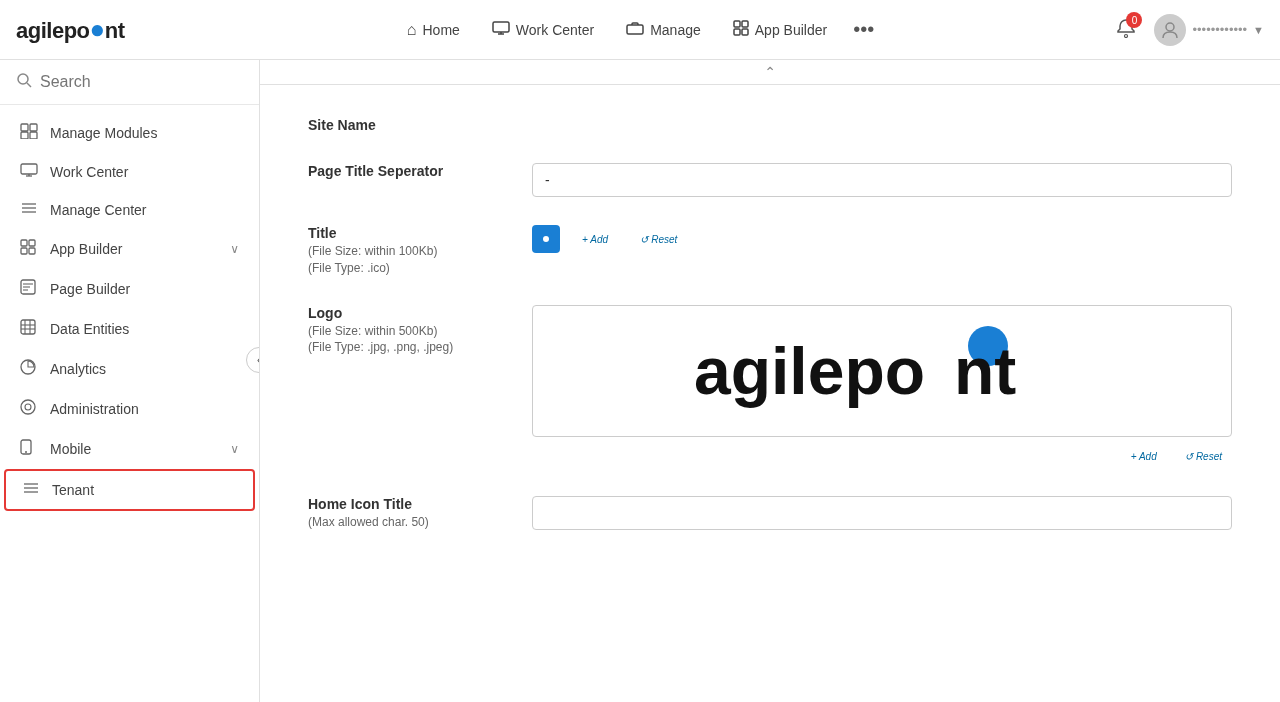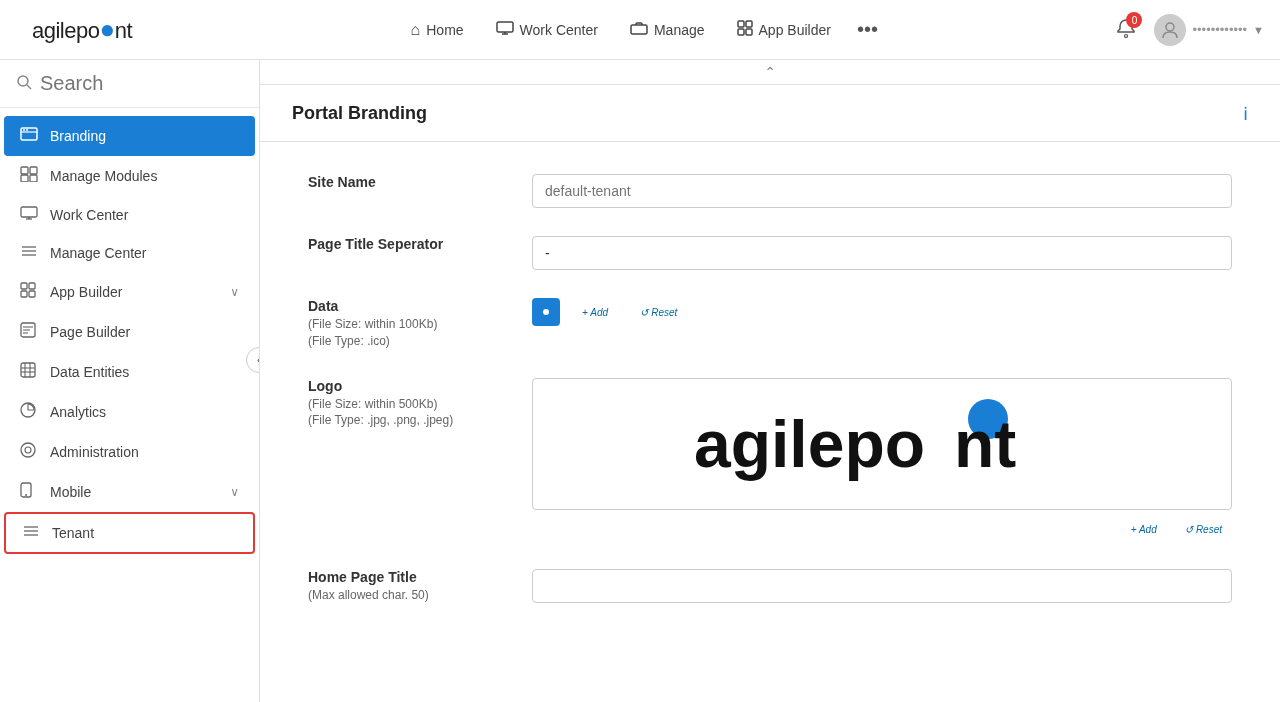--- a/index.html
+++ b/index.html
@@ -4,21 +4,21 @@
   <style>
     * { box-sizing: border-box; margin: 0; padding: 0; }
     body { font-family: 'Segoe UI', Arial, sans-serif; font-size: 14px; color: #333; background: #fff; display: flex; flex-direction: column; height: 100vh; overflow: hidden; }
 
     
     .top-nav {
       display: flex; align-items: center; height: 60px; background: #fff;
       border-bottom: 1px solid #e0e0e0; padding: 0 16px; position: relative; z-index: 10;
     }
     .logo-area { display: flex; align-items: center; margin-right: 40px; }
-    .logo-text { font-size: 22px; font-weight: 400; color: #222; letter-spacing: -0.5px; margin-left: 16px; }
+    .logo-text { font-size: 22px; font-weight: 700; color: #222; letter-spacing: -0.5px; }
     .nav-items { display: flex; align-items: center; gap: 4px; flex: 1; justify-content: center; }
     .nav-item {
       display: flex; align-items: center; gap: 6px; padding: 8px 14px;
       cursor: pointer; border-radius: 4px; color: #444; font-size: 14px;
       text-decoration: none;
     }
     .nav-icon { font-size: 16px; }
     .nav-right { display: flex; align-items: center; gap: 12px; margin-left: auto; }
     .notif-btn { position: relative; cursor: pointer; padding: 6px; }
     .notif-badge {
@@ -36,21 +36,21 @@
 
     
     .sidebar {
       width: 260px; min-width: 260px; background: #fff; border-right: 1px solid #e0e0e0;
       display: flex; flex-direction: column; overflow-y: auto;
     }
     .search-box {
       display: flex; align-items: center; padding: 12px 16px; border-bottom: 1px solid #e8e8e8;
     }
     .search-box input {
-      border: none; outline: none; font-size: 20px; color: #555; background: transparent; width: 100%;
+      border: none; outline: none; font-size: 16px; color: #555; background: transparent; width: 100%;
     }
     .search-icon { color: #888; margin-right: 8px; font-size: 16px; }
     .sidebar-scroll { flex: 1; overflow-y: auto; padding: 8px 0; }
     .sidebar-item {
       display: flex; align-items: center; gap: 10px; padding: 10px 16px;
       cursor: pointer; color: #444; font-size: 14px; border-radius: 4px; margin: 0 4px;
     }
     .sidebar-item.active { background: #1a7fd4; color: #fff; border-radius: 4px; }
     .sidebar-item.active .item-icon { color: #fff; }
     .item-icon { font-size: 16px; color: #666; min-width: 20px; }
@@ -185,31 +185,20 @@
       <span class="search-icon">
         <svg width="16" height="16" viewBox="0 0 16 16" fill="none">
             <circle cx="7" cy="7" r="5" stroke="#888" stroke-width="1.5"></circle>
             <line x1="11" y1="11" x2="15" y2="15" stroke="#888" stroke-width="1.5"></line>
           </svg>
       </span>
       <input type="text" placeholder="Search" style="">
     </div>
     <div class="sidebar-scroll">
 
-      <div class="sidebar-item active">
-        <span class="item-icon">
-          <svg width="18" height="16" viewBox="0 0 18 16" fill="none">
-              <rect x="1" y="2" width="16" height="12" rx="1.5" stroke="white" stroke-width="1.5" fill="none"></rect>
-              <line x1="1" y1="6" x2="17" y2="6" stroke="white" stroke-width="1.2"></line>
-              <circle cx="4" cy="4" r="1" fill="white"></circle>
-              <circle cx="7" cy="4" r="1" fill="white"></circle>
-            </svg>
-        </span>
-        <span class="item-label">Branding</span>
-      </div>
 
       <div class="sidebar-item">
         <span class="item-icon">
           <svg width="18" height="16" viewBox="0 0 18 16" fill="none">
               <rect x="1" y="1" width="7" height="7" rx="1" stroke="#666" stroke-width="1.3" fill="none"></rect>
               <rect x="10" y="1" width="7" height="7" rx="1" stroke="#666" stroke-width="1.3" fill="none"></rect>
               <rect x="1" y="9" width="7" height="7" rx="1" stroke="#666" stroke-width="1.3" fill="none"></rect>
               <rect x="10" y="9" width="7" height="7" rx="1" stroke="#666" stroke-width="1.3" fill="none"></rect>
             </svg>
         </span>
@@ -323,48 +312,41 @@
       ‹
     </div>
   </div>
 
   <div class="content-area">
 
     <div class="toggle-chevron-bar">
       <span class="chevron-up">⌃</span>
     </div>
 
-    <div class="content-header">
-      <span class="page-title">Portal Branding</span>
-      <span class="info-icon">ℹ</span>
-    </div>
 
     <div class="form-area">
 
       <div class="form-row">
         <div class="form-label-col">
           <div class="form-label">Site Name</div>
-        </div>
-        <div class="form-input-col">
-          <input class="form-input" type="text" style="color: rgb(187, 187, 187);" placeholder="default-tenant">
         </div>
       </div>
 
       <div class="form-row">
         <div class="form-label-col">
           <div class="form-label">Page Title Seperator</div>
         </div>
         <div class="form-input-col">
           <input class="form-input" type="text" value="-" style="color: rgb(51, 51, 51);">
         </div>
       </div>
 
       <div class="form-row">
         <div class="form-label-col">
-          <div class="form-label">Data</div>
+          <div class="form-label">Title</div>
           <div class="form-sublabel">(File Size: within 100Kb)</div>
           <div class="form-sublabel">(File Type: .ico)</div>
         </div>
         <div class="form-input-col">
           <div class="icon-row">
             <div class="favicon-preview">
               <svg width="14" height="14" viewBox="0 0 14 14" fill="none">
                   <rect x="1" y="1" width="12" height="12" rx="2" fill="#1a7fd4"></rect>
                   <circle cx="7" cy="7" r="3" fill="white"></circle>
                 </svg>
@@ -392,21 +374,21 @@
             </div>
           <div class="logo-actions">
             <button class="btn-add">+ Add</button>
             <button class="btn-reset">↺ Reset</button>
           </div>
         </div>
       </div>
 
       <div class="form-row">
         <div class="form-label-col">
-          <div class="form-label">Home Page Title</div>
+          <div class="form-label">Home Icon Title</div>
           <div class="form-sublabel">(Max allowed char. 50)</div>
         </div>
         <div class="form-input-col">
           <input class="form-input" type="text" value="" style="">
         </div>
       </div>
 
     </div>
   </div>
 </div>

